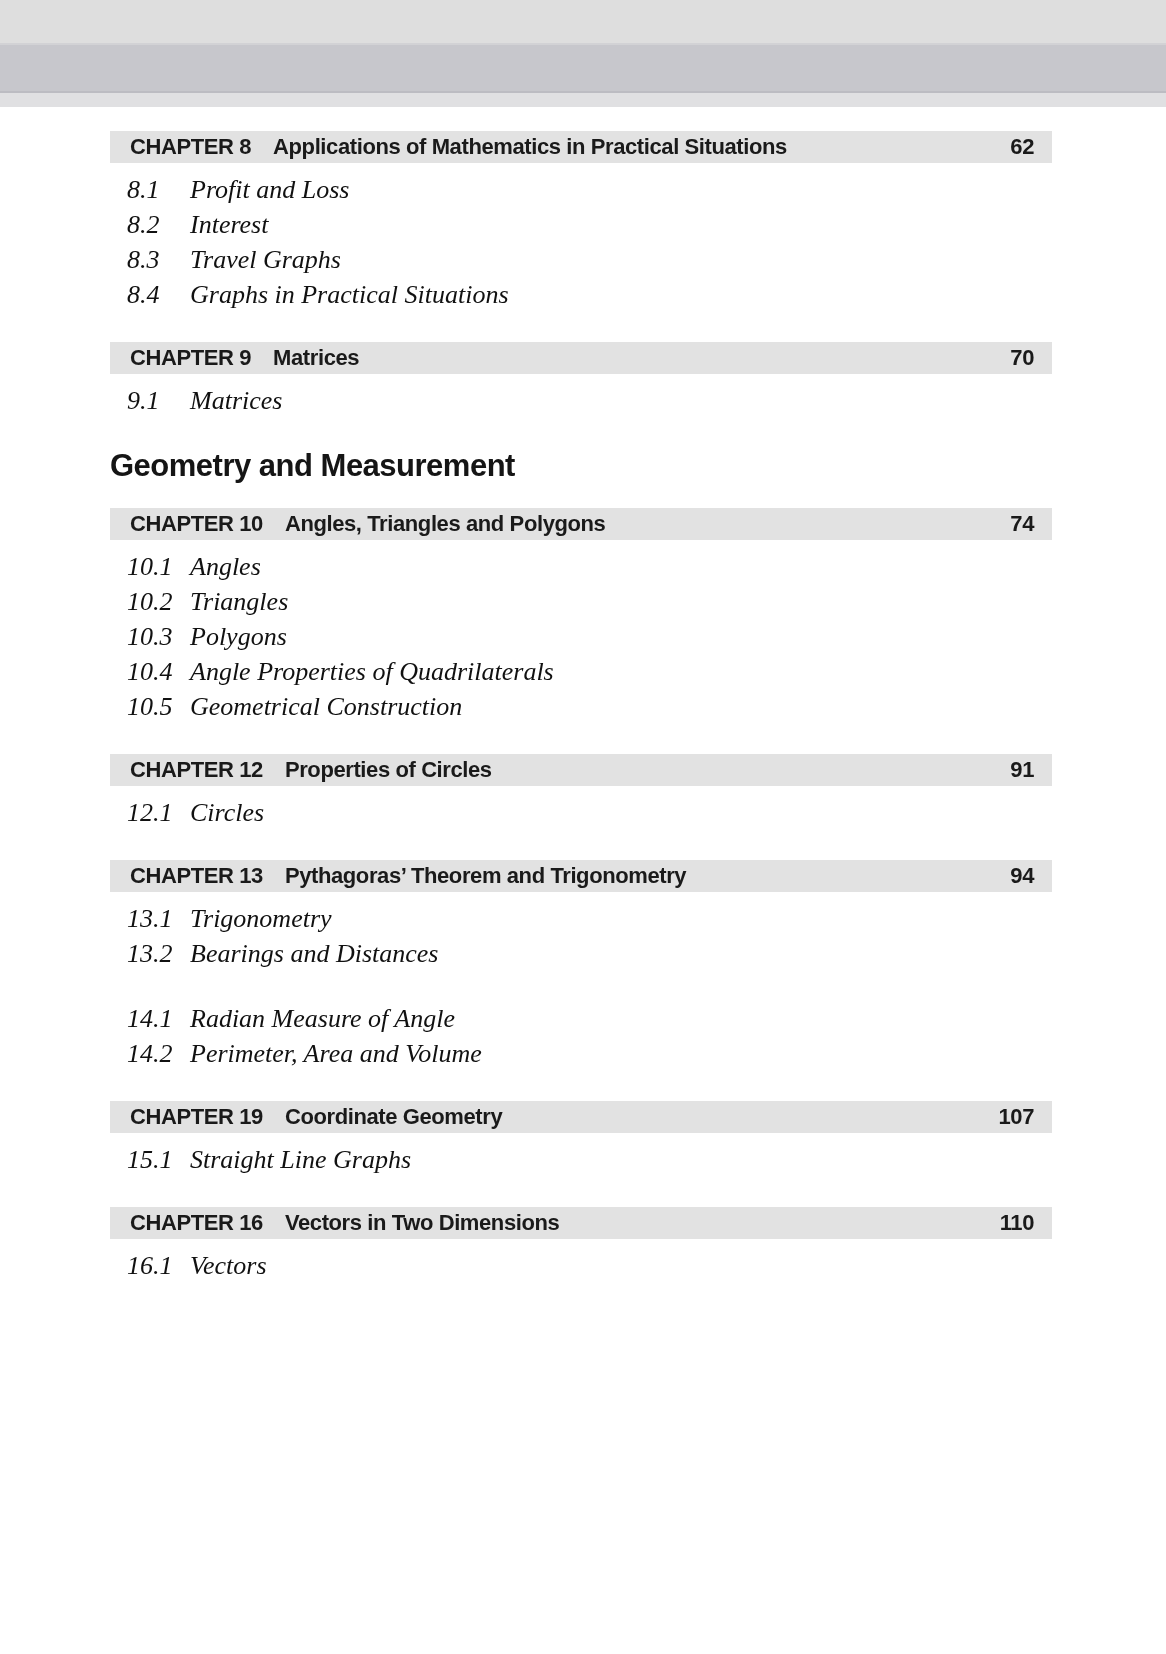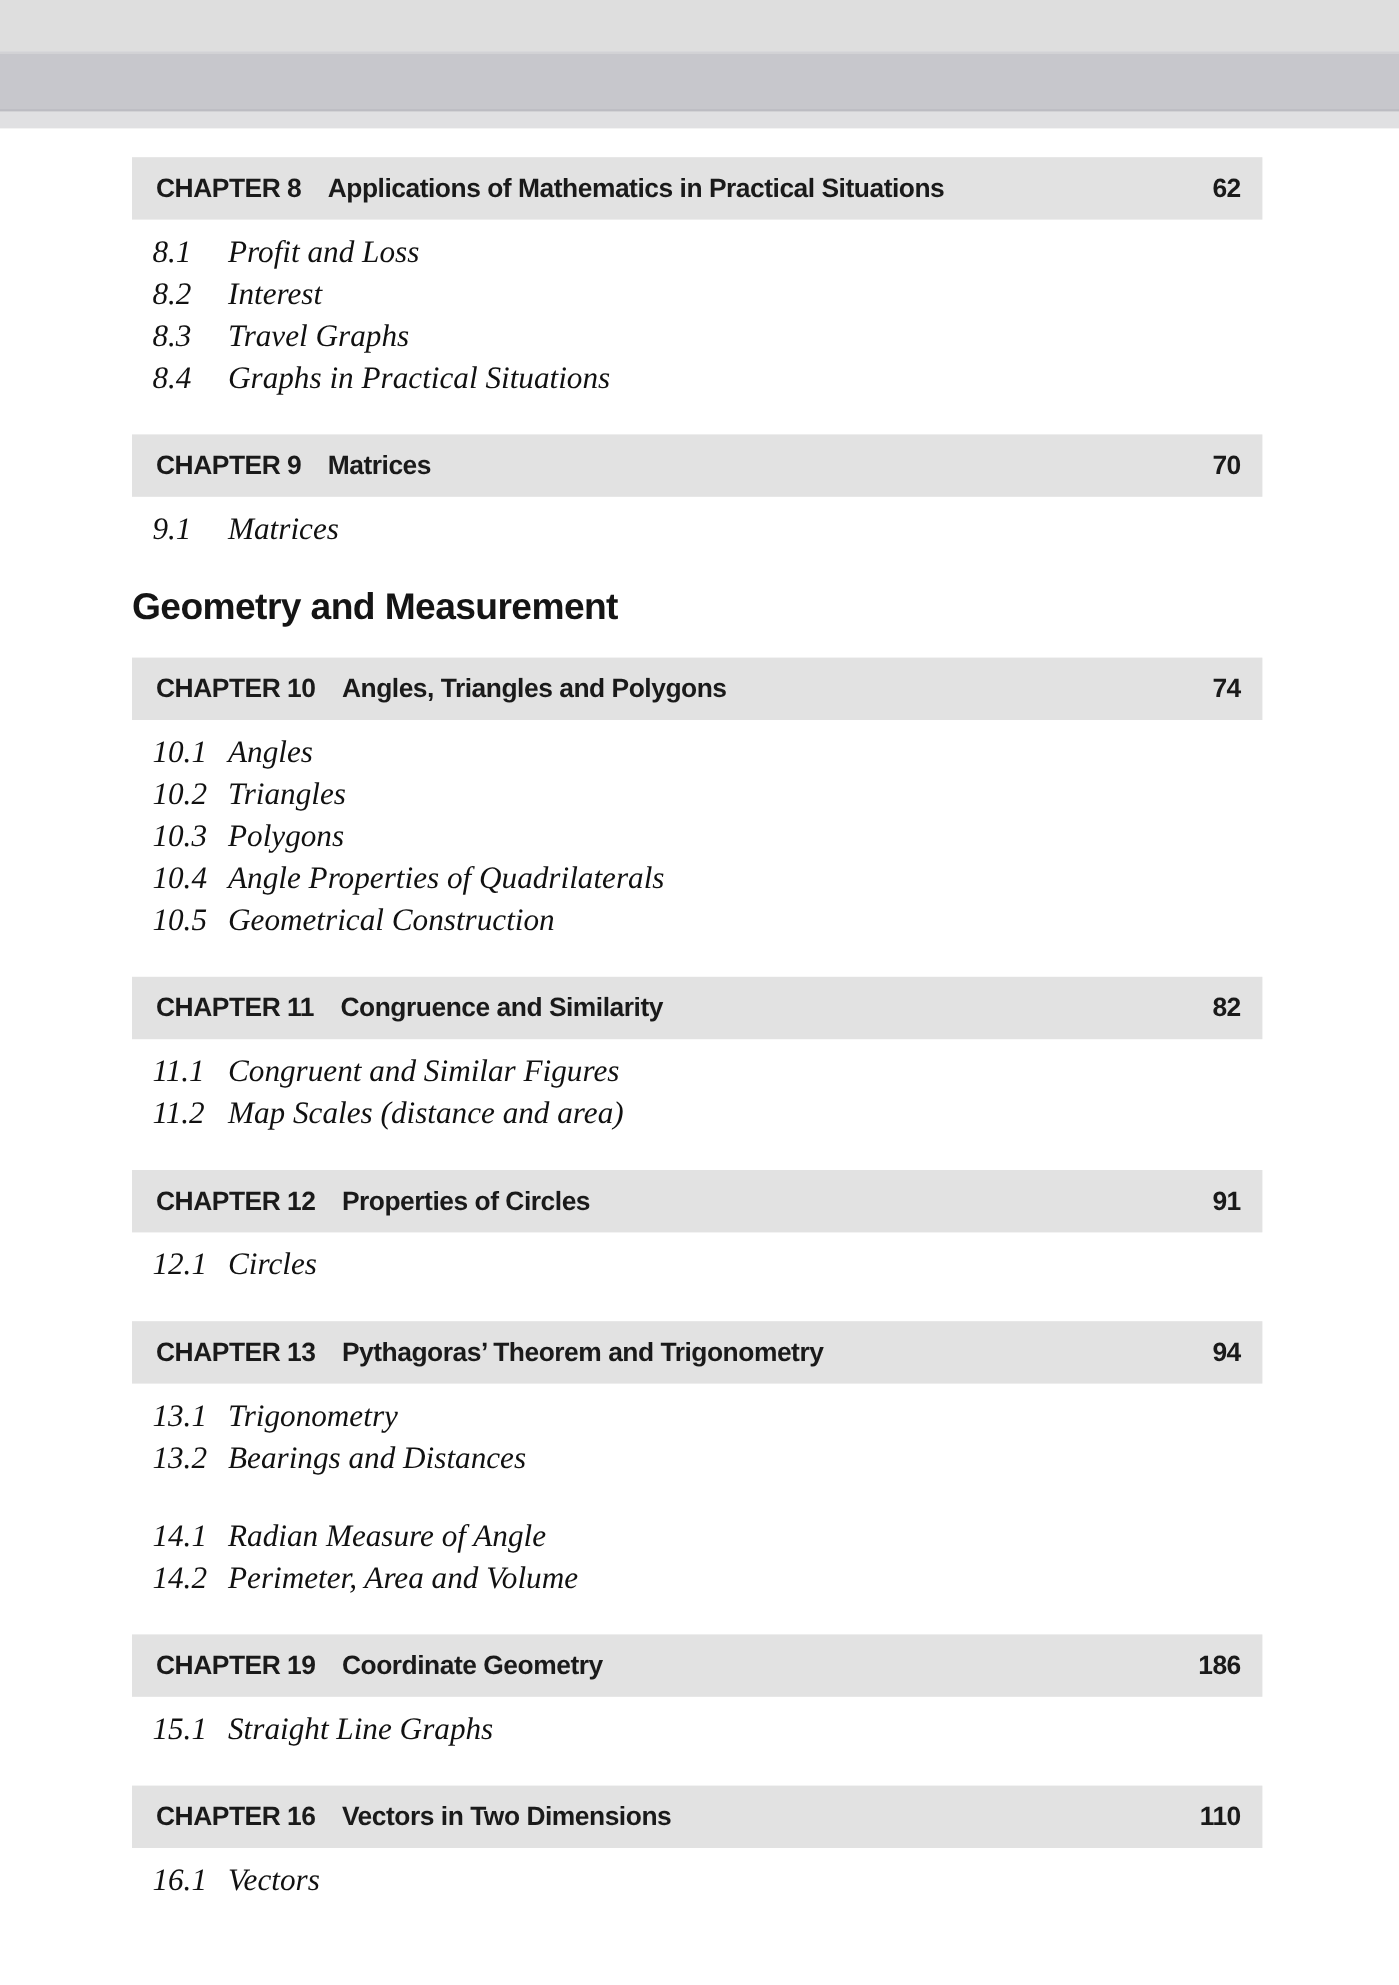--- a/index.html
+++ b/index.html
@@ -34,21 +34,21 @@
     letter-spacing: -0.5px;
     color: #151515;
     margin: 14px 0 24px 0;
   }
 
   .chapter { margin-bottom: 30px; }
 
   .chapter-bar {
     display: flex;
     align-items: center;
-    height: 52px;
+    height: 32px;
     background: #e2e2e2;
     padding: 0 18px 0 20px;
     box-sizing: border-box;
     font-weight: bold;
     font-size: 22px;
     letter-spacing: -0.4px;
     color: #1a1a1a;
     margin-bottom: 9px;
   }
   .chapter-label { white-space: nowrap; }
@@ -148,38 +148,20 @@
       <span class="toc-item-title">Angle Properties of Quadrilaterals</span>
     </li>
 
     <li class="toc-item">
       <span class="toc-item-number">10.5</span>
       <span class="toc-item-title">Geometrical Construction</span>
     </li>
   </ul>
     </div>
 
-    <div class="chapter">
-      <div class="chapter-bar">
-        <span class="chapter-label">CHAPTER 11</span>
-        <span class="chapter-title">Congruence and Similarity</span>
-        <span class="chapter-page">82</span>
-      </div>
-      <ul class="toc-items">
-    <li class="toc-item">
-      <span class="toc-item-number">11.1</span>
-      <span class="toc-item-title">Congruent and Similar Figures</span>
-    </li>
-
-    <li class="toc-item">
-      <span class="toc-item-number">11.2</span>
-      <span class="toc-item-title">Map Scales (distance and area)</span>
-    </li>
-  </ul>
-    </div>
 
     <div class="chapter">
       <div class="chapter-bar">
         <span class="chapter-label">CHAPTER 12</span>
         <span class="chapter-title">Properties of Circles</span>
         <span class="chapter-page">91</span>
       </div>
       <ul class="toc-items">
     <li class="toc-item">
       <span class="toc-item-number">12.1</span>
@@ -218,21 +200,21 @@
       <span class="toc-item-number">14.2</span>
       <span class="toc-item-title">Perimeter, Area and Volume</span>
     </li>
   </ul>
     </div>
 
     <div class="chapter">
       <div class="chapter-bar">
         <span class="chapter-label">CHAPTER 19</span>
         <span class="chapter-title">Coordinate Geometry</span>
-        <span class="chapter-page">186</span>
+        <span class="chapter-page">107</span>
       </div>
       <ul class="toc-items">
     <li class="toc-item">
       <span class="toc-item-number">15.1</span>
       <span class="toc-item-title">Straight Line Graphs</span>
     </li>
   </ul>
     </div>
 
     <div class="chapter">

